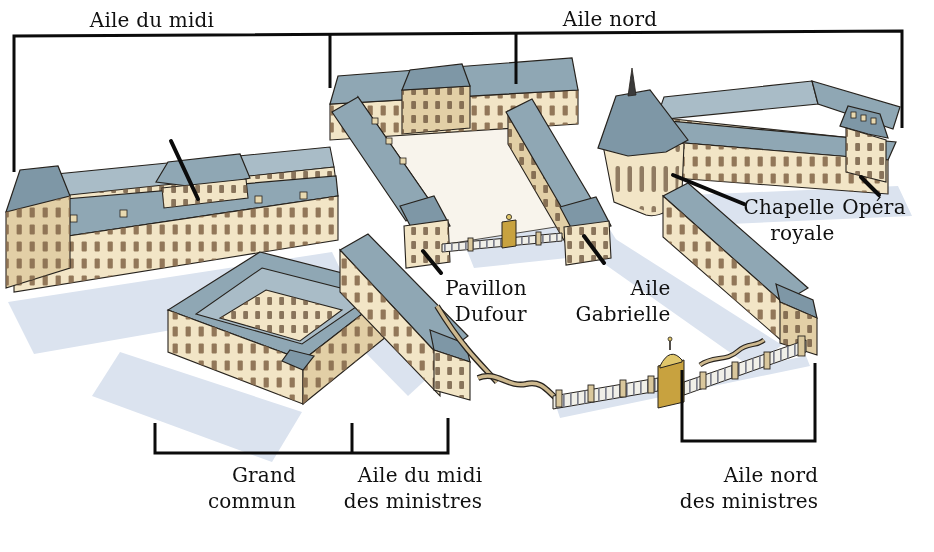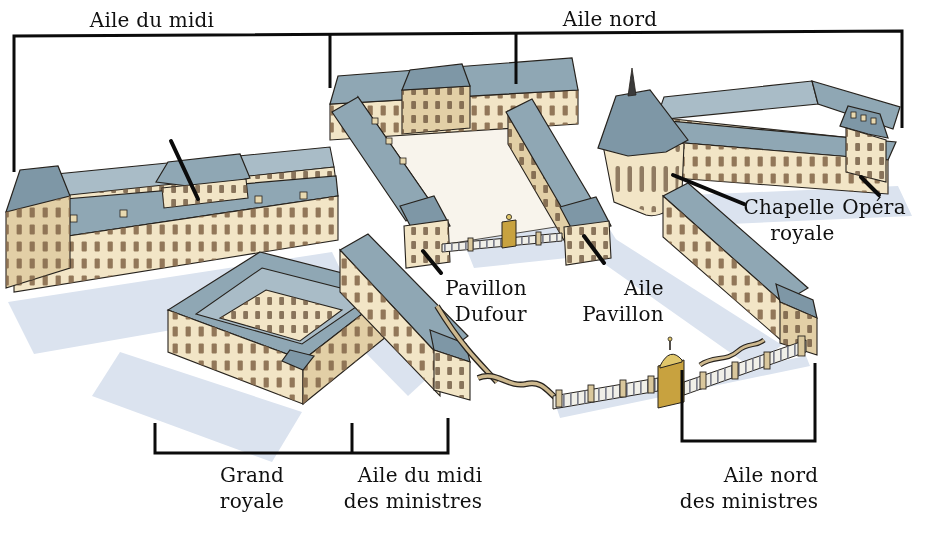--- a/index.html
+++ b/index.html
@@ -210,20 +210,20 @@
 </svg>
 
   <div class="lbl" style="left:152px;top:20px">Aile du midi</div>
   <div class="lbl" style="left:610px;top:19px">Aile nord</div>
   <div class="lbl" style="left:789px;top:220px">Chapelle
 royale</div>
   <div class="lbl" style="left:874px;top:207px">Opéra</div>
   <div class="lbl" style="left:486px;top:301px">Pavillon
 Dufour</div>
   <div class="lbl" style="left:623px;top:301px">Aile
-Pavillon</div>
+Gabrielle</div>
   <div class="lbl" style="left:252px;top:488px">Grand
-royale</div>
+commun</div>
   <div class="lbl" style="left:413px;top:488px">Aile du midi
 des ministres</div>
   <div class="lbl" style="left:749px;top:488px">Aile nord
 des ministres</div>
 </div>
 
 </body></html>

